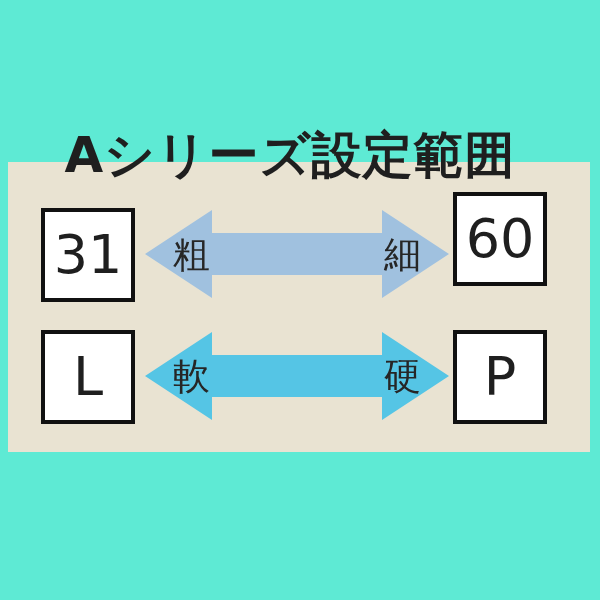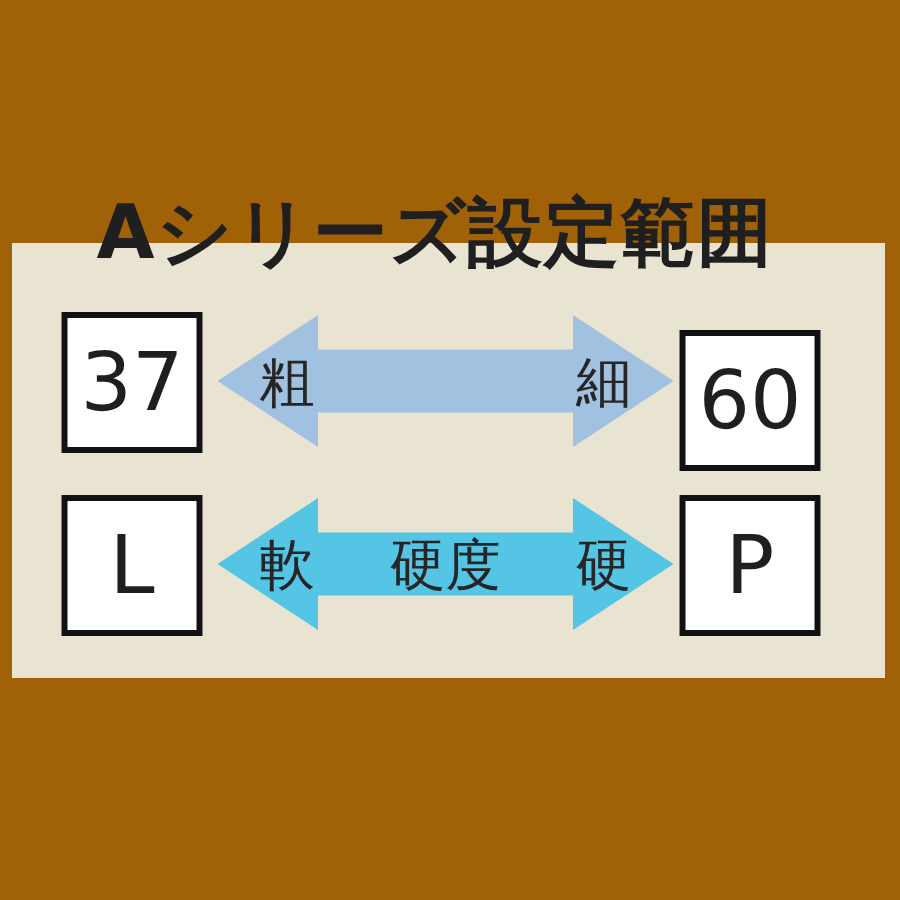--- a/index.html
+++ b/index.html
@@ -1,20 +1,20 @@
 <!DOCTYPE html>
 <html><head>
 <meta charset="utf-8">
 <style>
   html, body { margin: 0; padding: 0; background: #ffffff; }
   .canvas {
     position: relative;
     width: 600px;
     height: 600px;
-    background: #a16207;
+    background: #5eead4;
     overflow: hidden;
     font-family: "DejaVu Sans", "Liberation Sans", sans-serif;
   }
   .panel {
     position: absolute;
     left: 8px;
     top: 162px;
     width: 582px;
     height: 290px;
     background: #e9e3d2;
@@ -40,21 +40,21 @@
     border: 4px solid #111111;
     display: flex;
     align-items: center;
     justify-content: center;
     font-size: 54px;
     color: #1f1f1f;
     z-index: 2;
     line-height: 1;
   }
   .box-24 { left: 41px;  top: 208px; }
-  .box-60 { left: 453px; top: 220px; }
+  .box-60 { left: 453px; top: 192px; }
   .box-L  { left: 41px;  top: 330px; }
   .box-P  { left: 453px; top: 330px; }
 
   .arrow-svg {
     position: absolute;
     left: 145px;
     width: 304px;
     height: 88px;
     z-index: 1;
     display: block;
@@ -83,40 +83,39 @@
 </style>
 </head>
 <body>
 
 <div class="canvas">
 
   <div class="panel"></div>
 
   <div class="title">Aシリーズ設定範囲</div>
 
-  <div class="value-box box-24">37</div>
+  <div class="value-box box-24">31</div>
 
   <svg class="arrow-svg arrow-grain" viewBox="0 0 304 88">
     <polygon points="0,44 67,0 67,23 237,23 237,0 304,44 237,88 237,65 67,65 67,88" fill="#a0c1df"></polygon>
   </svg>
 
   <div class="arrow-labels labels-grain">
     <span>粗</span>
     <span>細</span>
   </div>
 
   <div class="value-box box-60">60</div>
 
   <div class="value-box box-L">L</div>
 
   <svg class="arrow-svg arrow-hardness" viewBox="0 0 304 88">
     <polygon points="0,44 67,0 67,23 237,23 237,0 304,44 237,88 237,65 67,65 67,88" fill="#55c5e5"></polygon>
   </svg>
 
   <div class="arrow-labels labels-hardness">
     <span>軟</span>
-    <span>硬度</span>
     <span>硬</span>
   </div>
 
   <div class="value-box box-P">P</div>
 
 </div>
 
 </body></html>

